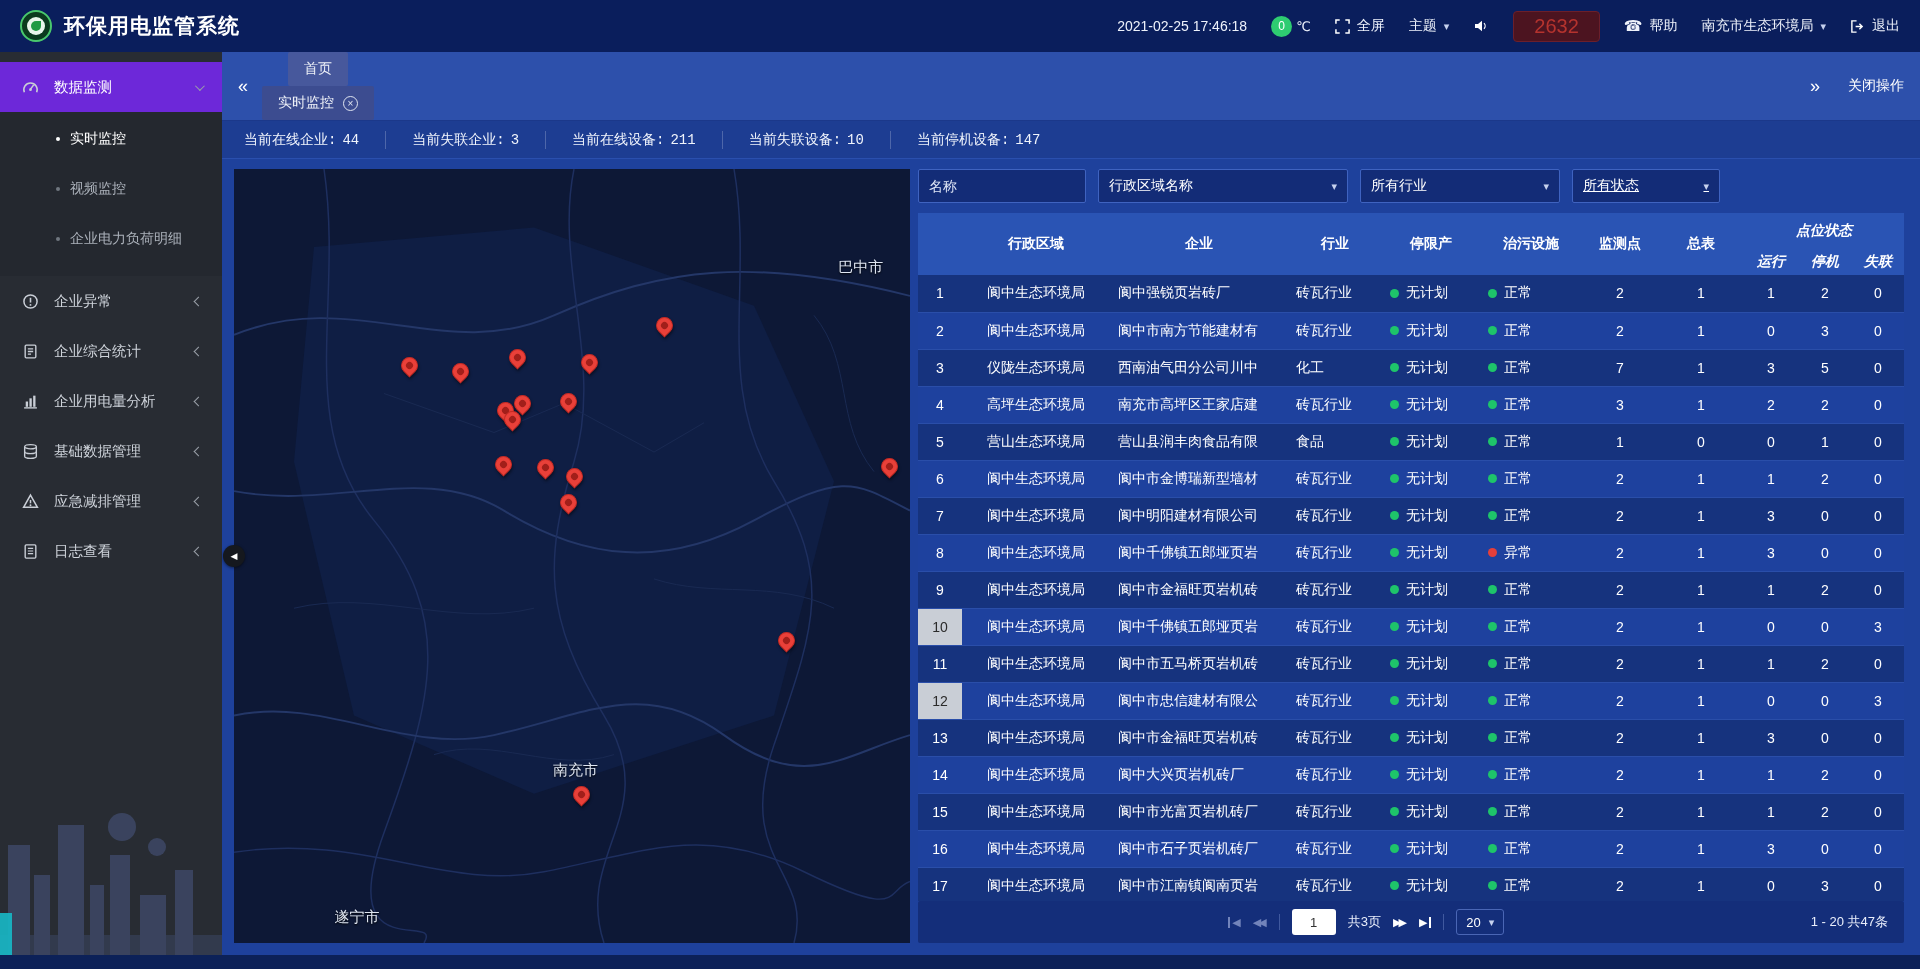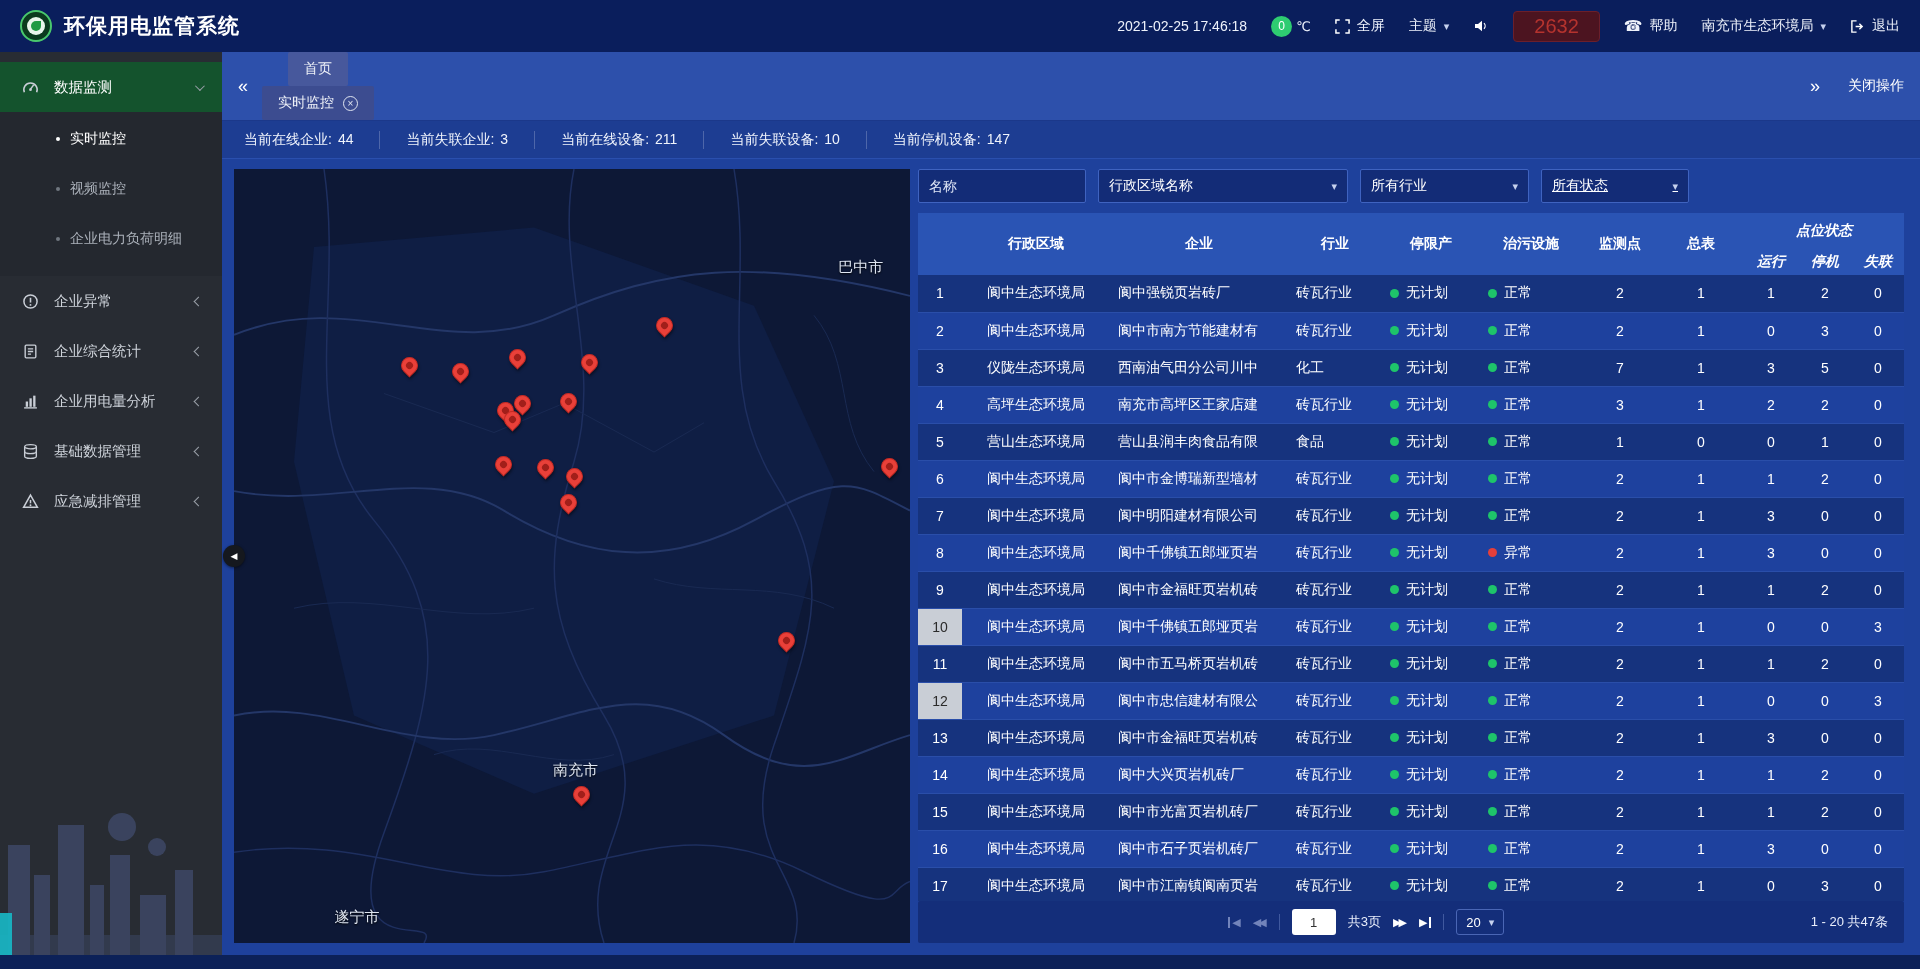--- a/index.html
+++ b/index.html
@@ -22,21 +22,21 @@
   .temp-unit { font-size:13px; }
   .alert-badge { background:#4c1420; color:#b5332e; border:1px solid #6b1f2b; border-radius:4px; padding:3px 20px; font-size:20px; cursor:pointer; }
   .chev-char { font-size:11px; color:#c6d1ee; }
 
   
   .body-row { flex:1; display:flex; min-height:0; }
 
   
   .sidebar { flex:0 0 222px; background:#282c33; position:relative; overflow:hidden; padding-top:10px; }
   .sb-group { height:50px; display:flex; align-items:center; padding:0 20px 0 22px; font-size:14.5px; color:#ced3da; cursor:pointer; }
-  .sb-group.expanded { background:#14532d; color:#fff;text-align:center; }
+  .sb-group.expanded { background:#6d28d9; color:#fff;text-align:center; }
   .sb-icon { width:20px; margin-right:12px; display:inline-flex; color:#c9ced6; }
   .sb-chevron { margin-left:auto; width:7px; height:7px; flex:0 0 auto; }
   .sb-chevron.down { border-right:1.6px solid #9aa0a9; border-bottom:1.6px solid #9aa0a9; transform:rotate(45deg) translateY(-2px); }
   .sb-chevron.left { border-left:1.6px solid #9aa0a9; border-bottom:1.6px solid #9aa0a9; transform:rotate(45deg); }
   .sb-sub { background:#24282f; padding:2px 0 12px; }
   .sb-sub-item { height:50px; display:flex; align-items:center; padding-left:56px; font-size:14px; color:#abb1ba; cursor:pointer; }
   .sb-dot { width:4px; height:4px; border-radius:50%; background:#70767f; margin-right:10px; flex:0 0 auto; }
   .sb-sub-item.active { color:#fff; }
   .sb-sub-item.active .sb-dot { background:#fff; }
   .skyline { position:absolute; bottom:0; left:0; }
@@ -47,21 +47,21 @@
   .tabbar { flex:0 0 50px; background:#2d50ab; display:flex; align-items:center; padding:0 16px; border-bottom:1px solid #1b388a; }
   .tab-nav { color:#fff; font-size:18px; cursor:pointer; margin-right:14px; line-height:1; }
   .tab-list { display:flex; align-items:center;flex-direction:column; }
   .tab { background:#47589c; color:#eef1f8; padding:0 16px; height:34px; display:inline-flex; align-items:center; gap:9px; font-size:14px; border-radius:2px; margin-right:10px; cursor:pointer; }
   .tab.active { background:#3c4c90; }
   .tab-close { width:15px; height:15px; border:1px solid #dfe4f0; border-radius:50%; font-size:10px; line-height:13px; text-align:center; color:#dfe4f0; cursor:pointer; }
   .tabbar-right { margin-left:auto; display:flex; align-items:center; gap:14px; color:#fff; font-size:14px; }
   .close-ops { cursor:pointer; }
 
   .statsbar { flex:0 0 38px; background:#1d3d92; display:flex; align-items:center; padding:0 8px; color:#f0f4fc; font-size:14px; border-bottom:1px solid #2a4fae; }
-  .stat-item { padding:0 26px; border-right:1px solid rgba(255,255,255,.22); white-space:nowrap; }
+  .stat-item { padding:0 26px; border-right:1px solid rgba(255,255,255,.22); white-space:nowrap;font-family:Liberation Mono, monospace; }
   .stat-item:first-child { padding-left:14px; }
   .stat-item:last-child { border-right:none; }
   .stat-label { margin-right:6px; }
 
   .content { flex:1; display:flex; padding:10px 16px 12px 12px; gap:8px; min-height:0; }
 
   
   .map-panel { flex:0 0 676px; position:relative; }
   .map-inner { position:absolute; inset:0; background:#0d1836; overflow:hidden; }
   .roads { position:absolute; inset:0; width:100%; height:100%; }
@@ -71,21 +71,21 @@
   .pin::after { content:''; position:absolute; width:7px; height:7px; border-radius:50%; background:#a21f1a; top:4px; left:4px; }
   .map-toggle { position:absolute; left:-11px; top:50%; transform:translateY(-50%); width:22px; height:22px; border-radius:50%; background:#15181e; color:#fff; display:flex; align-items:center; justify-content:center; font-size:9px; z-index:5; cursor:pointer; box-shadow:0 1px 3px rgba(0,0,0,.5); }
 
   
   .right-panel { flex:1; display:flex; flex-direction:column; min-width:0; }
   .filters { flex:0 0 34px; display:flex; gap:12px; margin-bottom:10px; }
   .f-input, .f-select { background:#132c77; border:1px solid #3f63c0; color:#fff; height:34px; font-size:14px; border-radius:2px; }
   .f-input { width:168px; padding:0 10px; outline:none; }
   .f-input::placeholder { color:#dfe6f6; opacity:1; }
   .f-select { display:flex; align-items:center; justify-content:space-between; padding:0 10px; cursor:pointer; }
-  .f-region { width:250px; } .f-industry { width:169px; } .f-status { width:148px;text-decoration:underline; }
+  .f-region { width:250px; } .f-industry { width:200px; } .f-status { width:148px;text-decoration:underline; }
 
   .table-wrap { flex:1; overflow:hidden; }
   table { width:100%; border-collapse:collapse; table-layout:fixed; color:#fff; font-size:14px; }
   thead th { background:#2a54b4; color:#fff; font-weight:bold; font-size:14px; }
   thead tr:first-child th { height:36px; }
   thead tr:last-child th { height:26px; }
   .th-group, .th-sub { font-style:italic; }
   tbody td { height:37px; border-bottom:1px solid #2a4ea9; padding:0 8px; white-space:nowrap; overflow:hidden; }
   tr.dark { background:#16337e; }
   tr.light { background:#1e419e; }
@@ -243,20 +243,30 @@
             <span class="sb-icon">
               <svg viewBox="0 0 16 16" width="17" height="17">
                 <path d="M8 2L14.5 13.5H1.5Z" fill="none" stroke="currentColor" stroke-width="1.4"></path>
                 <path d="M8 6.5v3.2" stroke="currentColor" stroke-width="1.4"></path>
                 <circle cx="8" cy="11.6" r="0.9" fill="currentColor"></circle>
               </svg>
             </span>
             <span class="sb-label">应急减排管理</span>
             <span class="sb-chevron left"></span>
           </div>
+          <div class="sb-group">
+            <span class="sb-icon">
+              <svg viewBox="0 0 16 16" width="17" height="17">
+                <rect x="3" y="1.8" width="10" height="12.4" rx="1" fill="none" stroke="currentColor" stroke-width="1.3"></rect>
+                <path d="M5.5 5h5M5.5 7.5h5M5.5 10h5" stroke="currentColor" stroke-width="1.1"></path>
+              </svg>
+            </span>
+            <span class="sb-label">日志查看</span>
+            <span class="sb-chevron left"></span>
+          </div>
         </nav>
       <svg class="skyline" width="222" height="170" viewBox="0 0 222 170">
         <g fill="#55679f" opacity="0.4">
           <rect x="8" y="60" width="22" height="110"></rect>
             <rect x="34" y="90" width="16" height="80"></rect>
           <rect x="58" y="40" width="26" height="130"></rect>
             <rect x="90" y="100" width="14" height="70"></rect>
           <rect x="110" y="70" width="20" height="100"></rect>
             <rect x="140" y="110" width="26" height="60"></rect>
           <rect x="175" y="85" width="18" height="85"></rect>

